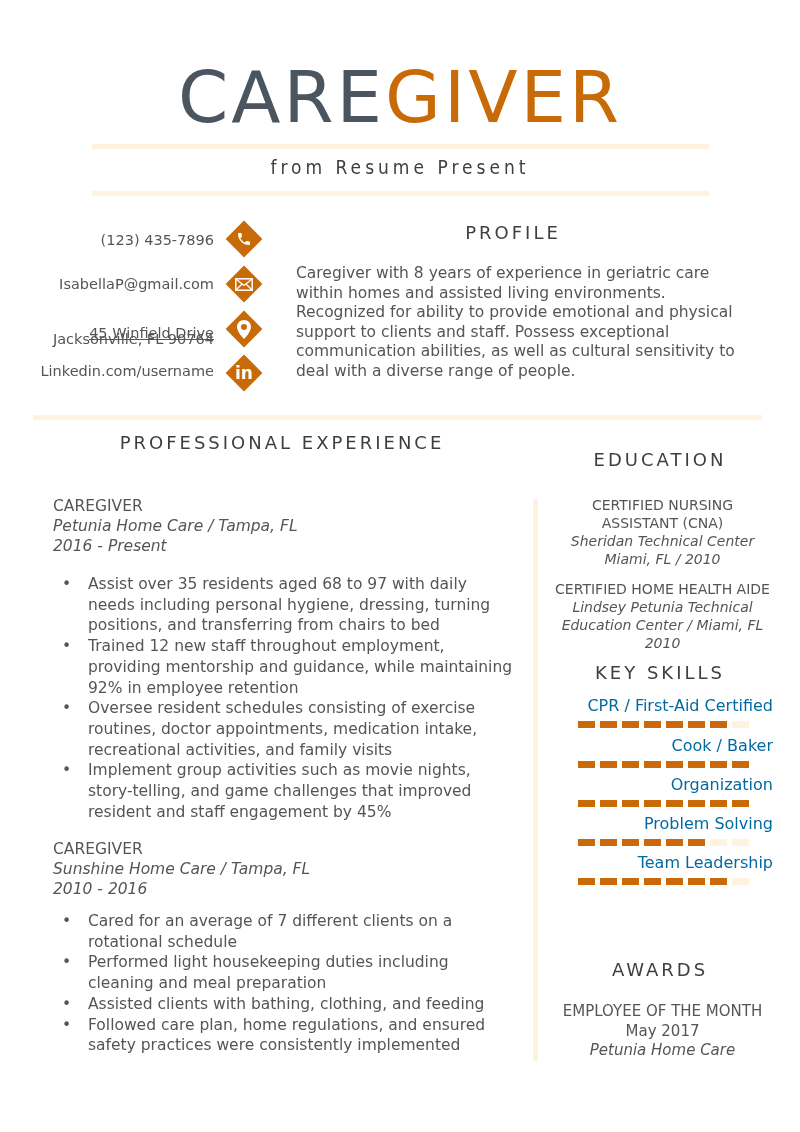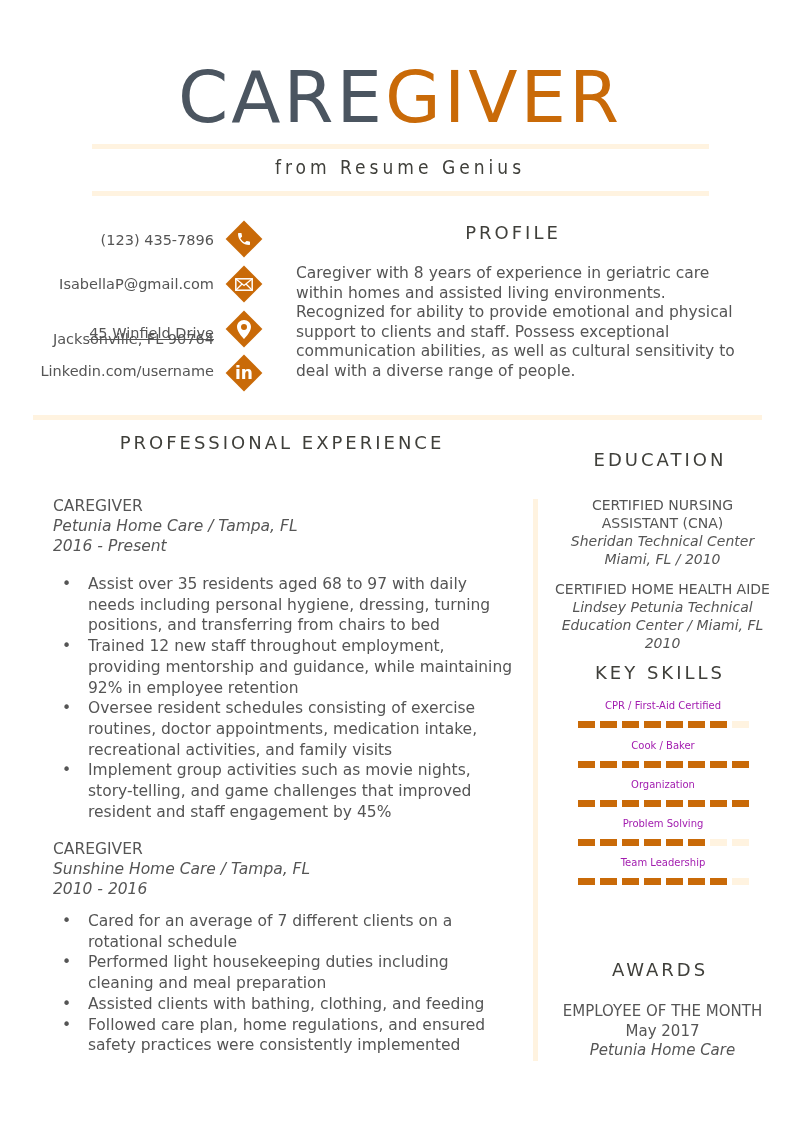--- a/index.html
+++ b/index.html
@@ -21,33 +21,33 @@
   .profile-text { top:264px; left:296px; width:440px; font-size:15.5px; line-height:19.5px; color:#555; }
   .job-title { font-size:15.5px; color:#555; line-height:20px; }
   .job-italic { font-size:15.5px; font-style:italic; color:#555; line-height:20px; }
   ul.bullets { margin:0; padding:0; list-style:none; }
   ul.bullets li { position:relative; padding-left:35px; font-size:15.5px; line-height:20.7px; color:#555; }
   ul.bullets li::before { content:"•"; position:absolute; left:9px; top:0; color:#555; }
   .vline { background:#fff3e0; width:5px; }
   .center-block { text-align:center; color:#555; }
   .edu-title { font-size:14px; line-height:18px; }
   .edu-italic { font-size:14px; font-style:italic; line-height:18px; }
-  .skill-label { font-size:10px; line-height:18px; text-align:center; color:#a21caf; }
+  .skill-label { font-size:16px; line-height:18px; text-align:right; color:#0369a1; }
   .skill-bar { display:flex; gap:5px; justify-content:center; margin-top:6px; }
   .seg { width:17px; height:7px; background:#c96a08; }
   .seg.off { background:#fff3e0; }
 </style>
 </head>
 <body>
 
 <div class="abs title">
   <span class="a">CARE</span><span class="b">GIVER</span>
 </div>
 <div class="abs hline" style="top:144px; left:92px; width:617px;"></div>
-<div class="abs subtitle">from Resume Genius</div>
+<div class="abs subtitle">from Resume Present</div>
 <div class="abs hline" style="top:191px; left:92px; width:617px;"></div>
 
 <div class="contact-row" style="top:230px;">(123) 435-7896</div>
 <div class="contact-row" style="top:274px;">IsabellaP@gmail.com</div>
 <div class="contact-row" style="top:323px;text-decoration:underline;">45 Winfield Drive</div>
 <div class="contact-row" style="top:329px;">Jacksonville, FL 90764</div>
 <div class="contact-row" style="top:361px;">Linkedin.com/username</div>
 
 <div class="diamond" style="left:231px; top:226px;"></div>
 <div class="icon" style="left:226px; top:221px;">

